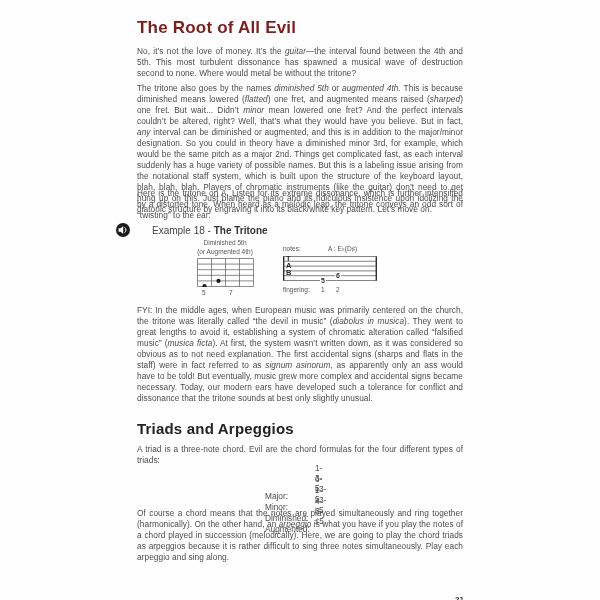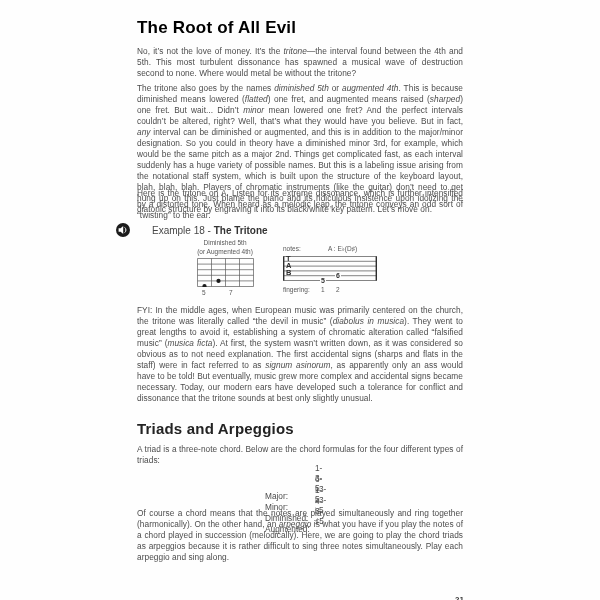--- a/index.html
+++ b/index.html
@@ -2,21 +2,21 @@
 <html><head>
 <meta charset="utf-8">
 <style>
   html,body{margin:0;padding:0;background:#fff;}
   #page{
     position:relative;width:600px;height:600px;background:#fefefe;
     font-family:"Liberation Sans","DejaVu Sans",sans-serif;overflow:hidden;
     color:#4a4a4a;
   }
   .abs{position:absolute;}
-  .h1{font-size:17px;font-weight:bold;color:#000000;letter-spacing:.2px;}
+  .h1{font-size:17px;font-weight:bold;color:#7f1d1d;letter-spacing:.2px;}
   .h2{font-size:15px;font-weight:bold;color:#232323;letter-spacing:.2px;text-align:center;}
   .body-text{
     font-size:8.3px;line-height:11px;color:#4c4c4c;text-align:justify;
     width:326px;letter-spacing:.05px;
   }
   .body-text em{font-style:italic;}
   .example-label{font-size:10px;color:#474747;text-align:center;}
   .example-label .bold{font-weight:bold;color:#333;}
   .small-label{font-size:6.5px;color:#575757;line-height:8px;}
   .fig-caption{font-size:6.5px;color:#575757;text-align:center;line-height:8.5px;width:80px;}
@@ -28,21 +28,21 @@
   .chord-formula{position:absolute;left:50px;top:0;}
   .page-num{font-size:8px;font-weight:bold;color:#3a3a3a;margin-top:28px;}
 </style>
 </head>
 <body>
 
 <div id="page">
 
   <div class="abs h1" style="left:137px;top:18px;">The Root of All Evil</div>
 
-  <div class="abs body-text" style="left:137px;top:46px;">No, it’s not the love of money. It’s the <em>tritone</em>—the interval found between the 4th and 5th. This most turbulent dissonance has spawned a musical wave of destruction second to none. Where would metal be without the tritone?</div>
+  <div class="abs body-text" style="left:137px;top:46px;">No, it’s not the love of money. It’s the <em>guitar</em>—the interval found between the 4th and 5th. This most turbulent dissonance has spawned a musical wave of destruction second to none. Where would metal be without the tritone?</div>
 
   <div class="abs body-text" style="left:137px;top:83px;">The tritone also goes by the names <em>diminished 5th</em> or <em>augmented 4th</em>. This is because diminished means lowered (<em>flatted</em>) one fret, and augmented means raised (<em>sharped</em>) one fret. But wait... Didn’t <em>minor</em> mean lowered one fret? And the perfect intervals couldn’t be altered, right? Well, that’s what they would have you believe. But in fact, <em>any</em> interval can be diminished or augmented, and this is in addition to the major/minor designation. So you could in theory have a diminished minor 3rd, for example, which would be the same pitch as a major 2nd. Things get complicated fast, as each interval suddenly has a huge variety of possible names. But this is a labeling issue arising from the notational staff system, which is built upon the structure of the keyboard layout, blah, blah, blah. Players of chromatic instruments (like the guitar) don’t need to get hung up on this. Just blame the piano and its ridiculous insistence upon idolizing the diatonic structure by engraving it into its black/white key pattern. Let’s move on.</div>
 
   <div class="abs body-text" style="left:137px;top:188px;">Here is the tritone on A. Listen for its extreme dissonance, which is further intensified by a distorted tone. When heard as a melodic leap, the tritone conveys an odd sort of “twisting” to the ear.</div>
 
   <div class="abs" style="left:116px;top:223px;width:340px;height:16px;">
     <span class="abs" style="left:0;top:0;width:14px;height:14px;">
       <svg width="14" height="14" viewBox="0 0 14 14">
         <circle cx="7" cy="7" r="7" fill="#1c1c1c"></circle>
         <polygon points="2.6,5.2 4.6,5.2 7.2,3.1 7.2,10.9 4.6,8.8 2.6,8.8" fill="#fefefe"></polygon>
@@ -100,21 +100,21 @@
     <span class="abs tab-num" style="left:52px;top:27px;">6</span>
     <span class="abs small-label" style="left:0;top:41px;">fingering:</span>
     <span class="abs small-label" style="left:38px;top:41px;">1</span>
     <span class="abs small-label" style="left:53px;top:41px;">2</span>
   </div>
 
   <div class="abs body-text" style="left:137px;top:305px;">FYI: In the middle ages, when European music was primarily centered on the church, the tritone was literally called “the devil in music” (<em>diabolus in musica</em>). They went to great lengths to avoid it, establishing a system of chromatic alteration called “falsified music” (<em>musica ficta</em>). At first, the system wasn’t written down, as it was considered so obvious as to not need explanation. The first accidental signs (sharps and flats in the staff) were in fact referred to as <em>signum asinorum</em>, as apparently only an ass would have to be told! But eventually, music grew more complex and accidental signs became necessary. Today, our modern ears have developed such a tolerance for conflict and dissonance that the tritone sounds at best only slightly unusual.</div>
 
   <div class="abs h2" style="left:137px;top:420px;">Triads and Arpeggios</div>
 
-  <div class="abs body-text" style="left:137px;top:444px;">A triad is a three-note chord. Below are the chord formulas for the four different types of triads:</div>
+  <div class="abs body-text" style="left:137px;top:444px;">A triad is a three-note chord. Evil are the chord formulas for the four different types of triads:</div>
 
   <div class="abs" style="left:265px;top:463px;width:140px;height:46px;">
     <div class="chord-row" style="top:0;">
       <span class="chord-label">Major:</span>
       <span class="chord-formula">1-3-5</span>
     </div>
     <div class="chord-row" style="top:11px;">
       <span class="chord-label">Minor:</span>
       <span class="chord-formula">6-♭3-5</span>
     </div>

